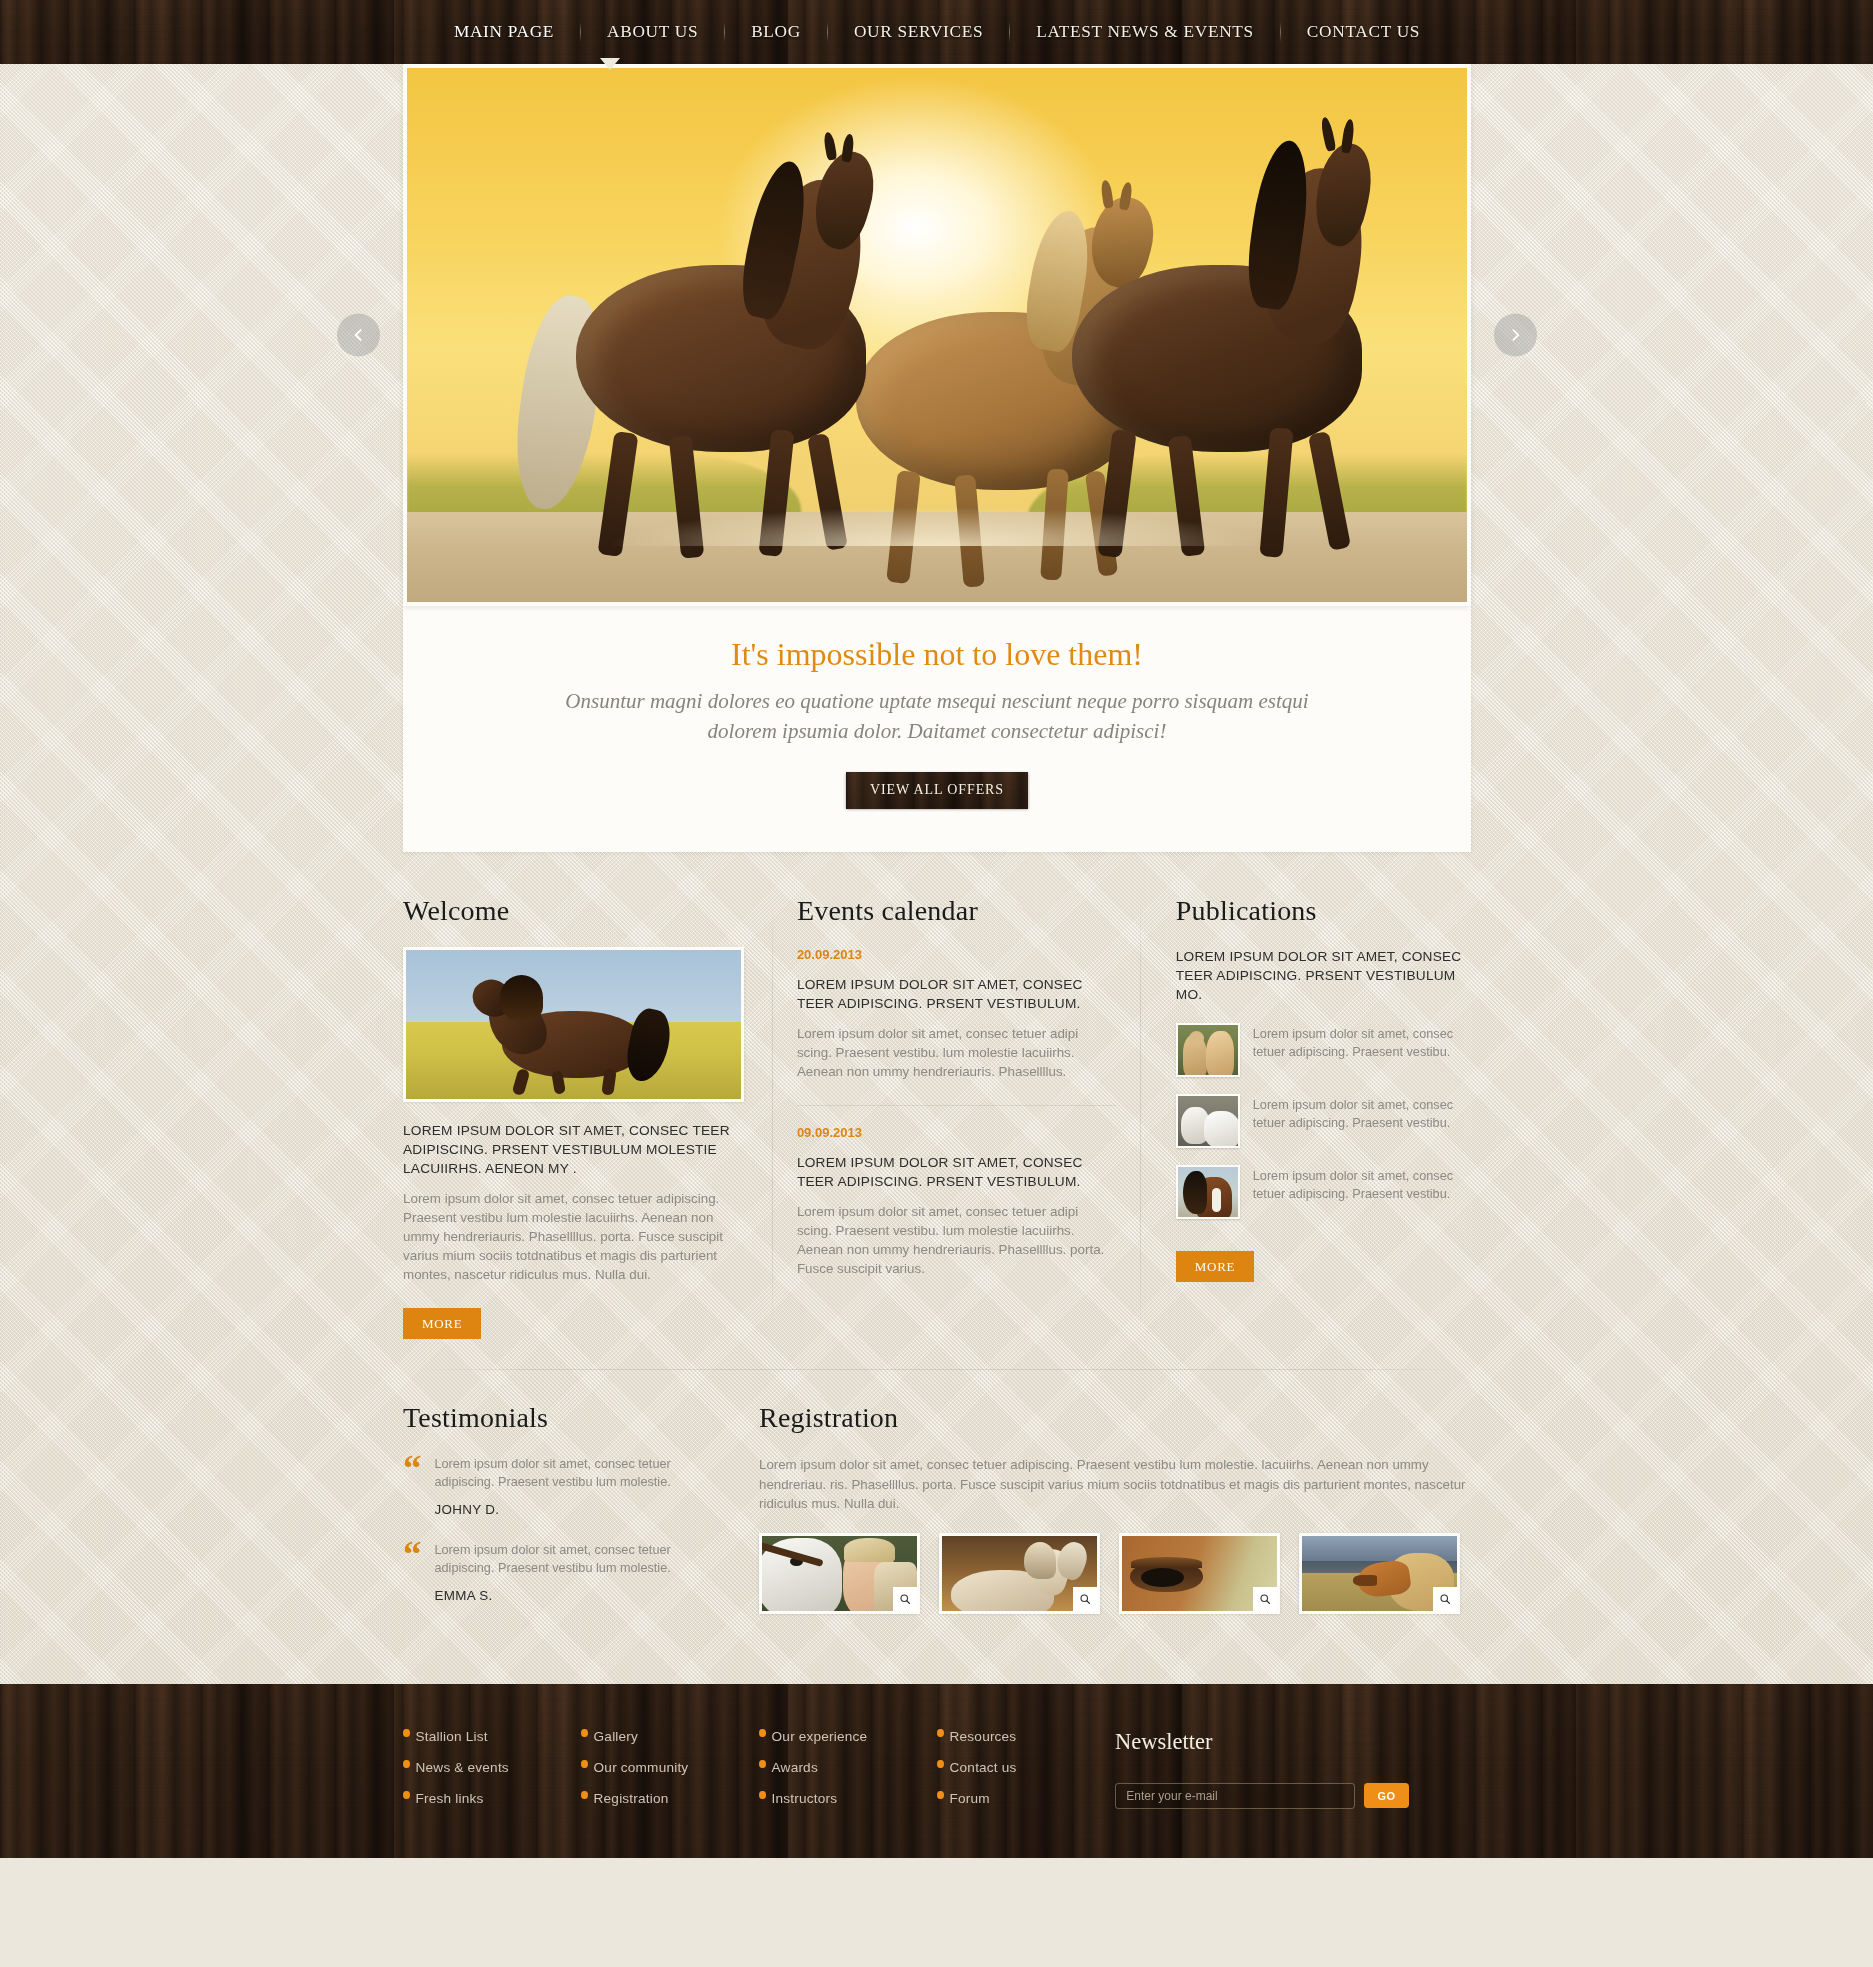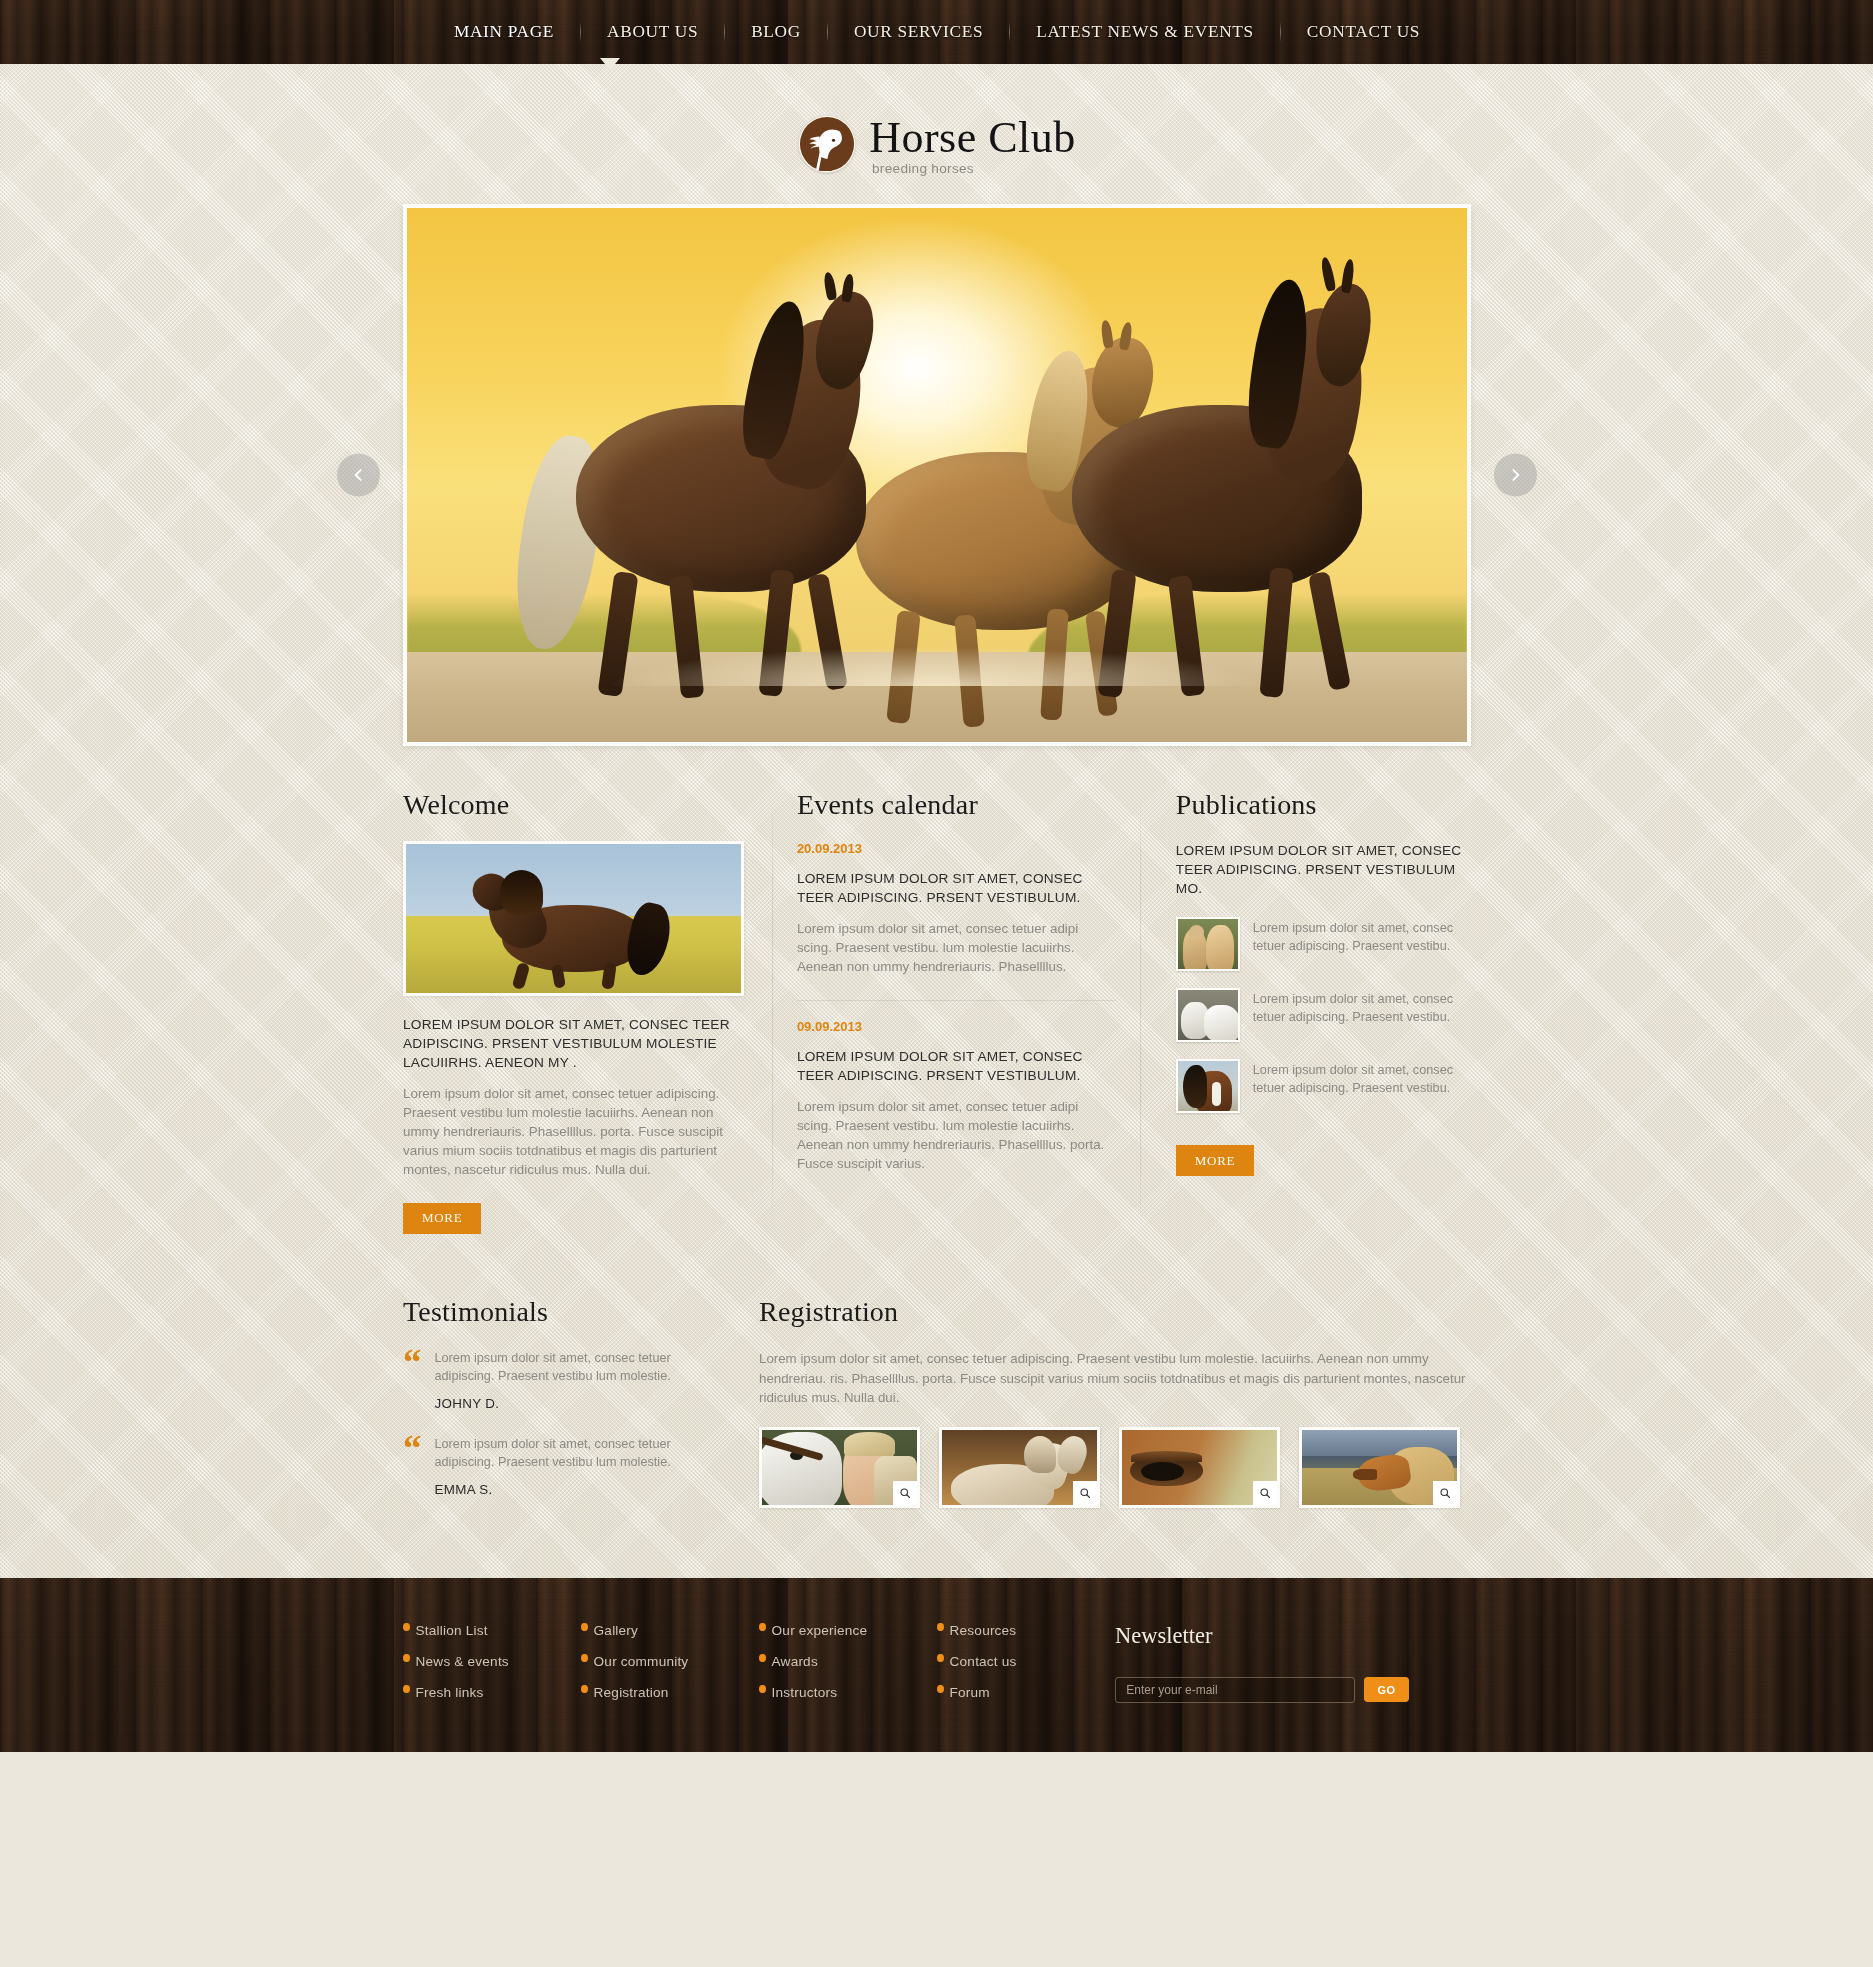--- a/index.html
+++ b/index.html
@@ -370,37 +370,20 @@
     <div class="nav-sep"></div>
     <div class="nav-item">LATEST NEWS &amp; EVENTS</div>
     <div class="nav-sep"></div>
     <div class="nav-item">CONTACT US</div>
   </div>
   <div id="nav-caret"></div>
 </div>
 
 <div id="page" class="paper">
 
-  <div id="logo-row">
-    <div id="logo-link">
-      <div id="logo-badge">
-        <svg viewBox="0 0 60 60" width="56" height="56" aria-hidden="true">
-          <circle cx="30" cy="30" r="29" fill="#6b3c1b"></circle>
-          <path d="M44 17c-6-4-14-3-19 2-3 3-4 7-4 11 0 4 1 6 1 9l-4 20h10l3-16c1-5 4-8 8-10 4-2 7-5 7-9 0-3-1-5-2-7z" fill="#ffffff"></path>
-          <circle cx="37" cy="26" r="1.7" fill="#3a2010"></circle>
-          <path d="M22 22c-4 0-8 1-11 3 3 0 6 1 8 2-3 0-6 1-8 3 3-0.5 6 0 8 1-3 1-5 2-7 4 4-2 8-2 11-2z" fill="#ffffff"></path>
-          <path d="M24 44l-3 15h14l2-13c-4 1-9 0-13-2z" fill="#6b3c1b"></path>
-        </svg>
-      </div>
-      <div id="logo-text-block">
-        <div id="logo-title">Horse Club</div>
-        <div id="logo-tagline">breeding horses</div>
-      </div>
-    </div>
-  </div>
 
   <div id="slider-block">
     <div id="slider-frame">
       <div id="slider-sky"></div>
       <div class="sl-grass" id="sl-grass-l"></div>
       <div class="sl-grass" id="sl-grass-r"></div>
       <div id="sl-ground"></div>
 
       <div class="horse" style="left:440px; width:309px; height:394px;">
         <div class="body" style="left:9.4px; top:141px; width:281px; height:178px;
@@ -461,20 +444,25 @@
         <polyline points="15 5 8 12 15 19"></polyline>
       </svg>
     </div>
     <div class="slider-arrow" id="slider-next">
       <svg viewBox="0 0 24 24" fill="none" stroke="#ffffff" stroke-width="2.6" stroke-linecap="round" stroke-linejoin="round">
         <polyline points="9 5 16 12 9 19"></polyline>
       </svg>
     </div>
   </div>
 
+  <div id="slider-caption">
+    <div id="caption-title">It's impossible not to love them!</div>
+    <div id="caption-text">Onsuntur magni dolores eo quatione uptate msequi nesciunt neque porro sisquam estqui dolorem ipsumia dolor. Daitamet consectetur adipisci!</div>
+    <div id="view-offers-btn" class="wood">VIEW ALL OFFERS</div>
+  </div>
 
   <div id="cols">
 
     <div class="col" id="col-welcome">
       <div class="sec-title">Welcome</div>
       <div class="photo" id="welcome-photo">
         <div class="ph-sky"></div>
         <div class="ph-field"></div>
         <div style="position:absolute; left:66px; bottom:7.5px; width:201px; height:120px;">
           <div style="position:absolute; left:30px; top:39px; width:141px; height:67px; border-radius:48% 46% 44% 50%; background:linear-gradient(160deg,#6a4022,#3a2110);"></div>

